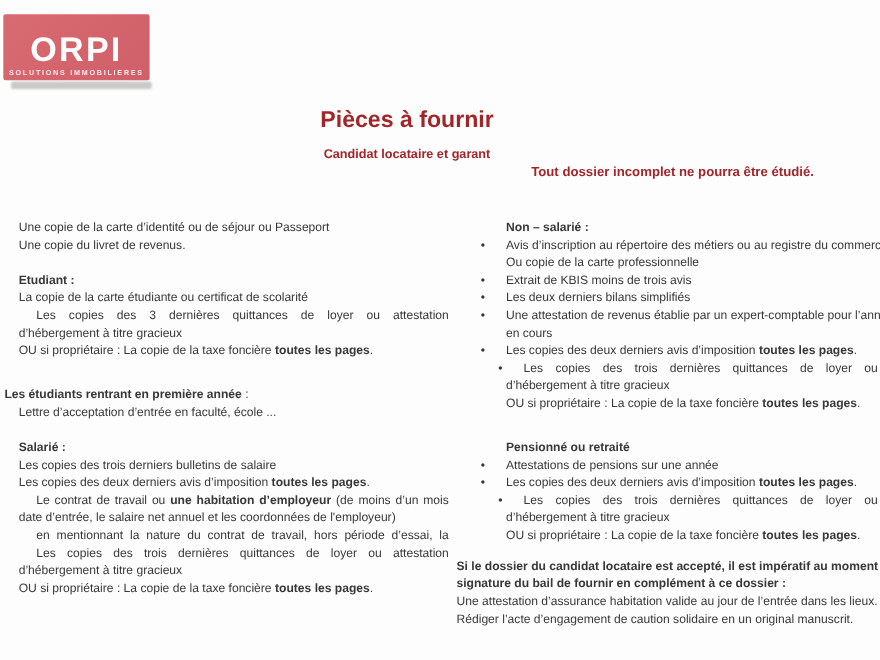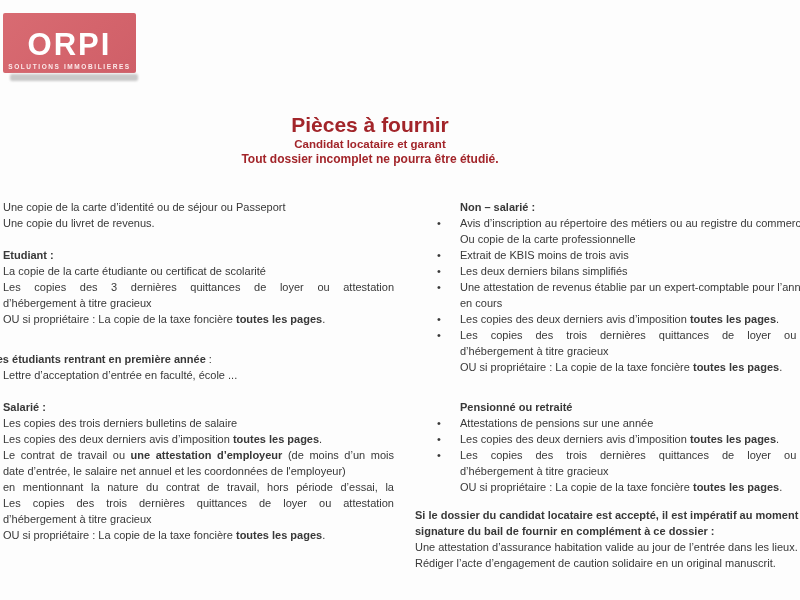--- a/index.html
+++ b/index.html
@@ -18,33 +18,33 @@
     font-family:"Liberation Sans",sans-serif;margin-top:14px;
   }
   .logo-tagline{
     color:#fce9ea;font-weight:700;font-size:6.5px;letter-spacing:1.6px;margin-top:3px;white-space:nowrap;
   }
   .logo-shadow{
     position:absolute;left:10px;top:74px;width:128px;height:7px;
     background:#c9c9c9;filter:blur(1px);border-radius:2px;
   }
   
-  .header{position:absolute;left:0;top:112px;width:740px;text-align:center;color:#a2252a;}
+  .header{position:absolute;left:0;top:96px;width:740px;text-align:center;color:#a2252a;}
   .title{font-size:21px;font-weight:700;line-height:25px;}
-  .sub1{font-size:11.5px;font-weight:700;margin-top:0;line-height:14px;}
-  .sub2{font-size:12px;font-weight:700;margin-top:1px;line-height:15px;}
+  .sub1{font-size:11.5px;font-weight:700;margin-top:13px;line-height:14px;}
+  .sub2{font-size:12px;font-weight:700;margin-top:1px;line-height:15px;text-align:right;}
   
   .col{position:absolute;top:199px;color:#383838;font-size:11px;}
-  .col-left{left:3px;width:391px;}
+  .col-left{left:17px;width:391px;}
   .col-right{left:415px;width:445px;}
   .line{
     position:relative;height:16px;line-height:16px;white-space:nowrap;overflow:visible;
   }
   .line.j{
-    white-space:normal;text-align:justify;text-align-last:justify;overflow:hidden;
+    white-space:normal;text-align:justify;text-align-last:justify;overflow:hidden;margin-left:16px;
   }
   .line .b{font-weight:700;}
   .bullet{position:absolute;left:22px;top:0;font-size:11px;}
   .gap{width:100%;}
 </style>
 </head>
 <body>
 
 <div class="page">
 
@@ -69,21 +69,21 @@
       <div class="line j"><span>Les copies des 3 dernières quittances de loyer ou attestation</span></div>
       <div class="line"><span>d’hébergement à titre gracieux</span></div>
       <div class="line"><span>OU si propriétaire : La copie de la taxe foncière </span><span class="b">toutes les pages</span><span>.</span></div>
       <div class="gap" style="height: 24px;"></div>
       <div class="line" style="margin-left: -13px;"><span class="b">Les étudiants rentrant en première année</span><span> :</span></div>
       <div class="line"><span>Lettre d’acceptation d’entrée en faculté, école ...</span></div>
       <div class="gap" style="height: 16px;"></div>
       <div class="line"><span class="b">Salarié :</span></div>
       <div class="line"><span>Les copies des trois derniers bulletins de salaire</span></div>
       <div class="line"><span>Les copies des deux derniers avis d’imposition </span><span class="b">toutes les pages</span><span>.</span></div>
-      <div class="line j"><span>Le contrat de travail ou </span><span class="b">une attestation d’employeur</span><span> (de moins d’un mois</span></div>
+      <div class="line j"><span>Le contrat de travail ou </span><span class="b">une habitation d’employeur</span><span> (de moins d’un mois</span></div>
       <div class="line"><span>date d’entrée, le salaire net annuel et les coordonnées de l'employeur)</span></div>
       <div class="line j"><span>en mentionnant la nature du contrat de travail, hors période d’essai, la</span></div>
       <div class="line j"><span>Les copies des trois dernières quittances de loyer ou attestation</span></div>
       <div class="line"><span>d’hébergement à titre gracieux</span></div>
       <div class="line"><span>OU si propriétaire : La copie de la taxe foncière </span><span class="b">toutes les pages</span><span>.</span></div>
     </div>
   <div class="col col-right">
       <div class="line" style="padding-left: 45px;"><span class="b">Non – salarié :</span></div>
       <div class="line" style="padding-left: 45px;"><span class="bullet">•</span><span>Avis d’inscription au répertoire des métiers ou au registre du commerce</span></div>
       <div class="line" style="padding-left: 45px;"><span>Ou copie de la carte professionnelle</span></div>

